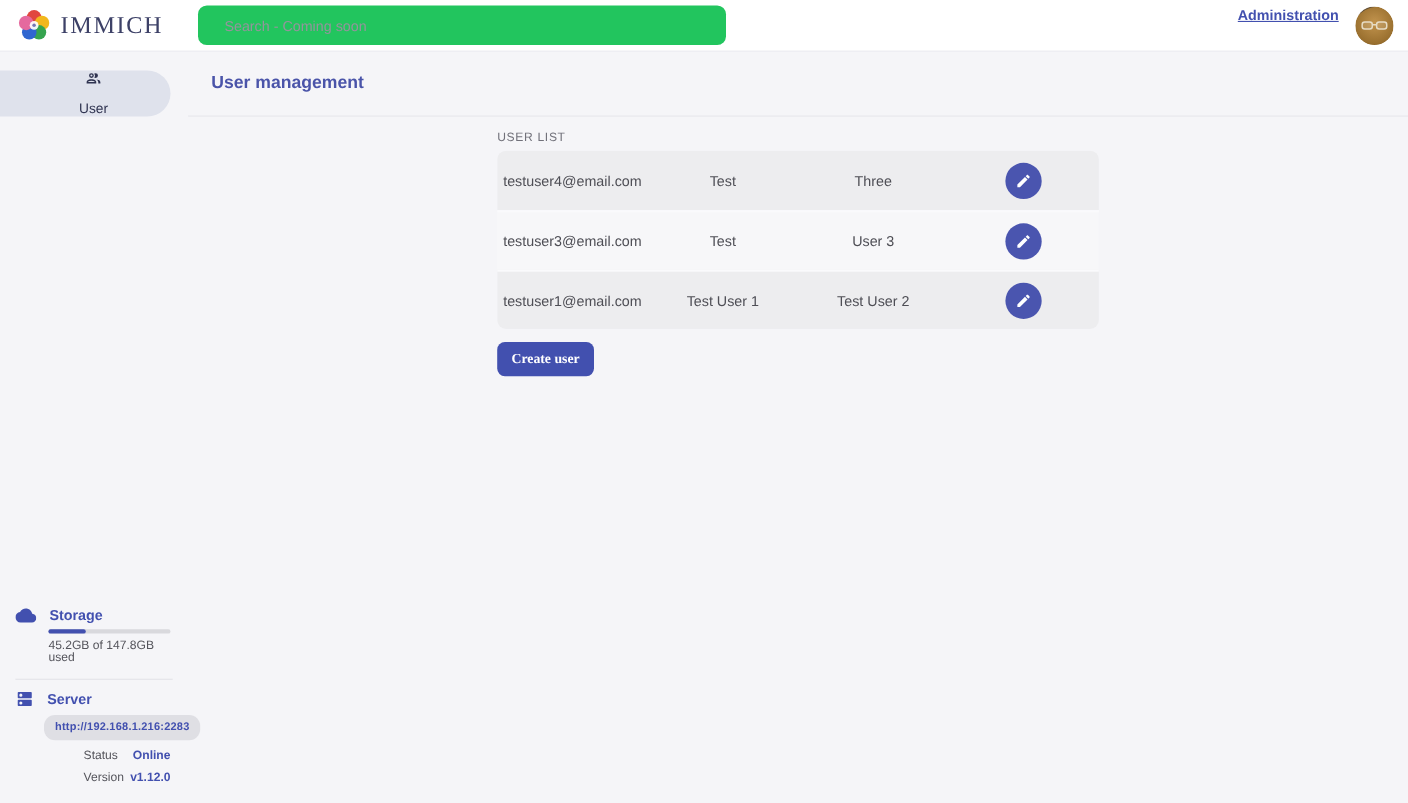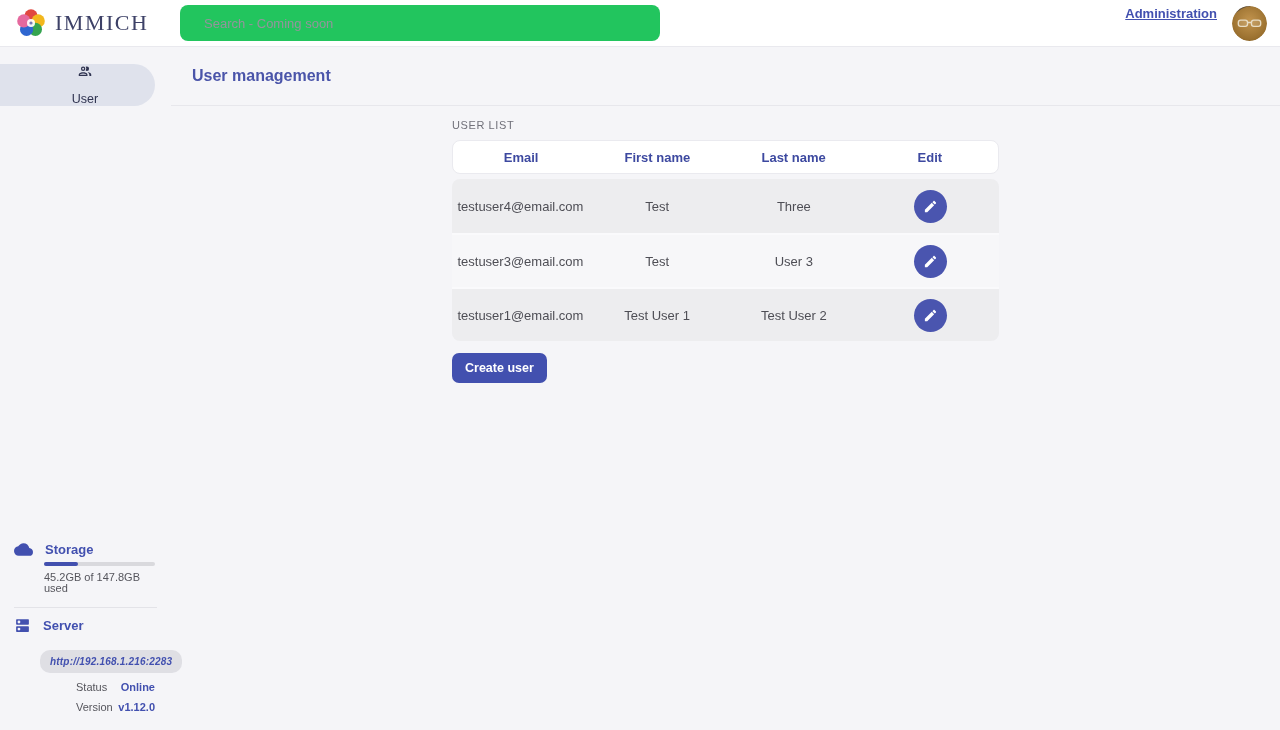--- a/index.html
+++ b/index.html
@@ -51,23 +51,23 @@
   .nav-label { font-size:12.5px; font-weight:500; color:#2f3350; }
 
   .sidebar-bottom { position:absolute; left:0; right:0; bottom:0; padding-bottom:17px; }
   .info-head { display:flex; align-items:center; gap:12px; padding-left:14px; height:16px; }
   .info-title { font-size:13px; font-weight:700; color:var(--primary); }
   .progress-track { margin:5px 16px 0 44px; height:4px; border-radius:2px; background:#d9d9dd; }
   .progress-fill { height:100%; border-radius:2px; background:var(--primary); width:30%; }
   .usage-text { margin:6px 16px 0 44px; font-size:11px; line-height:11px; color:#55555c; }
   .sb-divider { margin:13px 14px 9px 14px; border:none; border-top:1px solid #e3e3e8; }
   .url-pill {
-    margin:17px 0 0 40px; display:inline-block;
+    margin:7px 0 0 40px; display:inline-block;
     background:#dfdfe4; border-radius:10px; padding:6px 10px;
-    font-size:10px; font-weight:700; color:var(--primary); letter-spacing:0.2px;font-style:italic;
+    font-size:10px; font-weight:700; color:var(--primary); letter-spacing:0.2px;
   }
   .kv-row { display:flex; justify-content:space-between; margin:9px 16px 0 44px; font-size:11px; line-height:11px; }
   .kv-key { color:#55555c;margin-left:32px; }
   .kv-val { color:var(--primary); font-weight:700; }
 
   
   .main { flex:1; min-width:0; }
   .main-header { height:59px; display:flex; align-items:center; padding-left:21px; border-bottom:1px solid #e7e7ec; }
   .page-title { font-size:16px; font-weight:700; color:#4a54a9; }
   .content { margin-left:281px; width:547px; }
@@ -86,21 +86,21 @@
   .td { flex:1; text-align:center; font-size:13px; color:#4e4e55; }
   .edit-btn {
     width:33px; height:33px; border-radius:50%; border:none;
     background:#4a55af; display:inline-flex; align-items:center; justify-content:center;
     cursor:pointer; vertical-align:middle;
   }
   .create-btn {
     margin-top:12px; background:var(--primary); color:#ffffff;
     border:none; border-radius:7px; padding:8px 13px;
     font-size:12.5px; font-weight:700; cursor:pointer;
-    font-family:Liberation Sans, sans-serif;
+    font-family:Liberation Serif, serif;
   }
 </style>
 </head>
 <body>
 
 <header class="topbar">
   <div class="brand">
     <span style="display:inline-flex;">
       <svg width="30" height="30" viewBox="0 0 30 30">
         <circle cx="15" cy="7.8" r="6.6" fill="#e1473f"></circle>
@@ -190,26 +190,20 @@
   </aside>
 
   <main class="main">
     <div class="main-header">
       <span class="page-title">User management</span>
     </div>
 
     <div class="content">
       <div class="section-label">USER LIST</div>
 
-      <div class="table-head">
-        <span class="th">Email</span>
-        <span class="th">First name</span>
-        <span class="th">Last name</span>
-        <span class="th">Edit</span>
-      </div>
 
       <div class="table-body">
 
         <div class="row">
           <span class="td">testuser4@email.com</span>
           <span class="td">Test</span>
           <span class="td">Three</span>
           <span class="td">
             <button class="edit-btn">
               <svg width="15" height="15" viewBox="0 0 24 24" fill="#ffffff">

